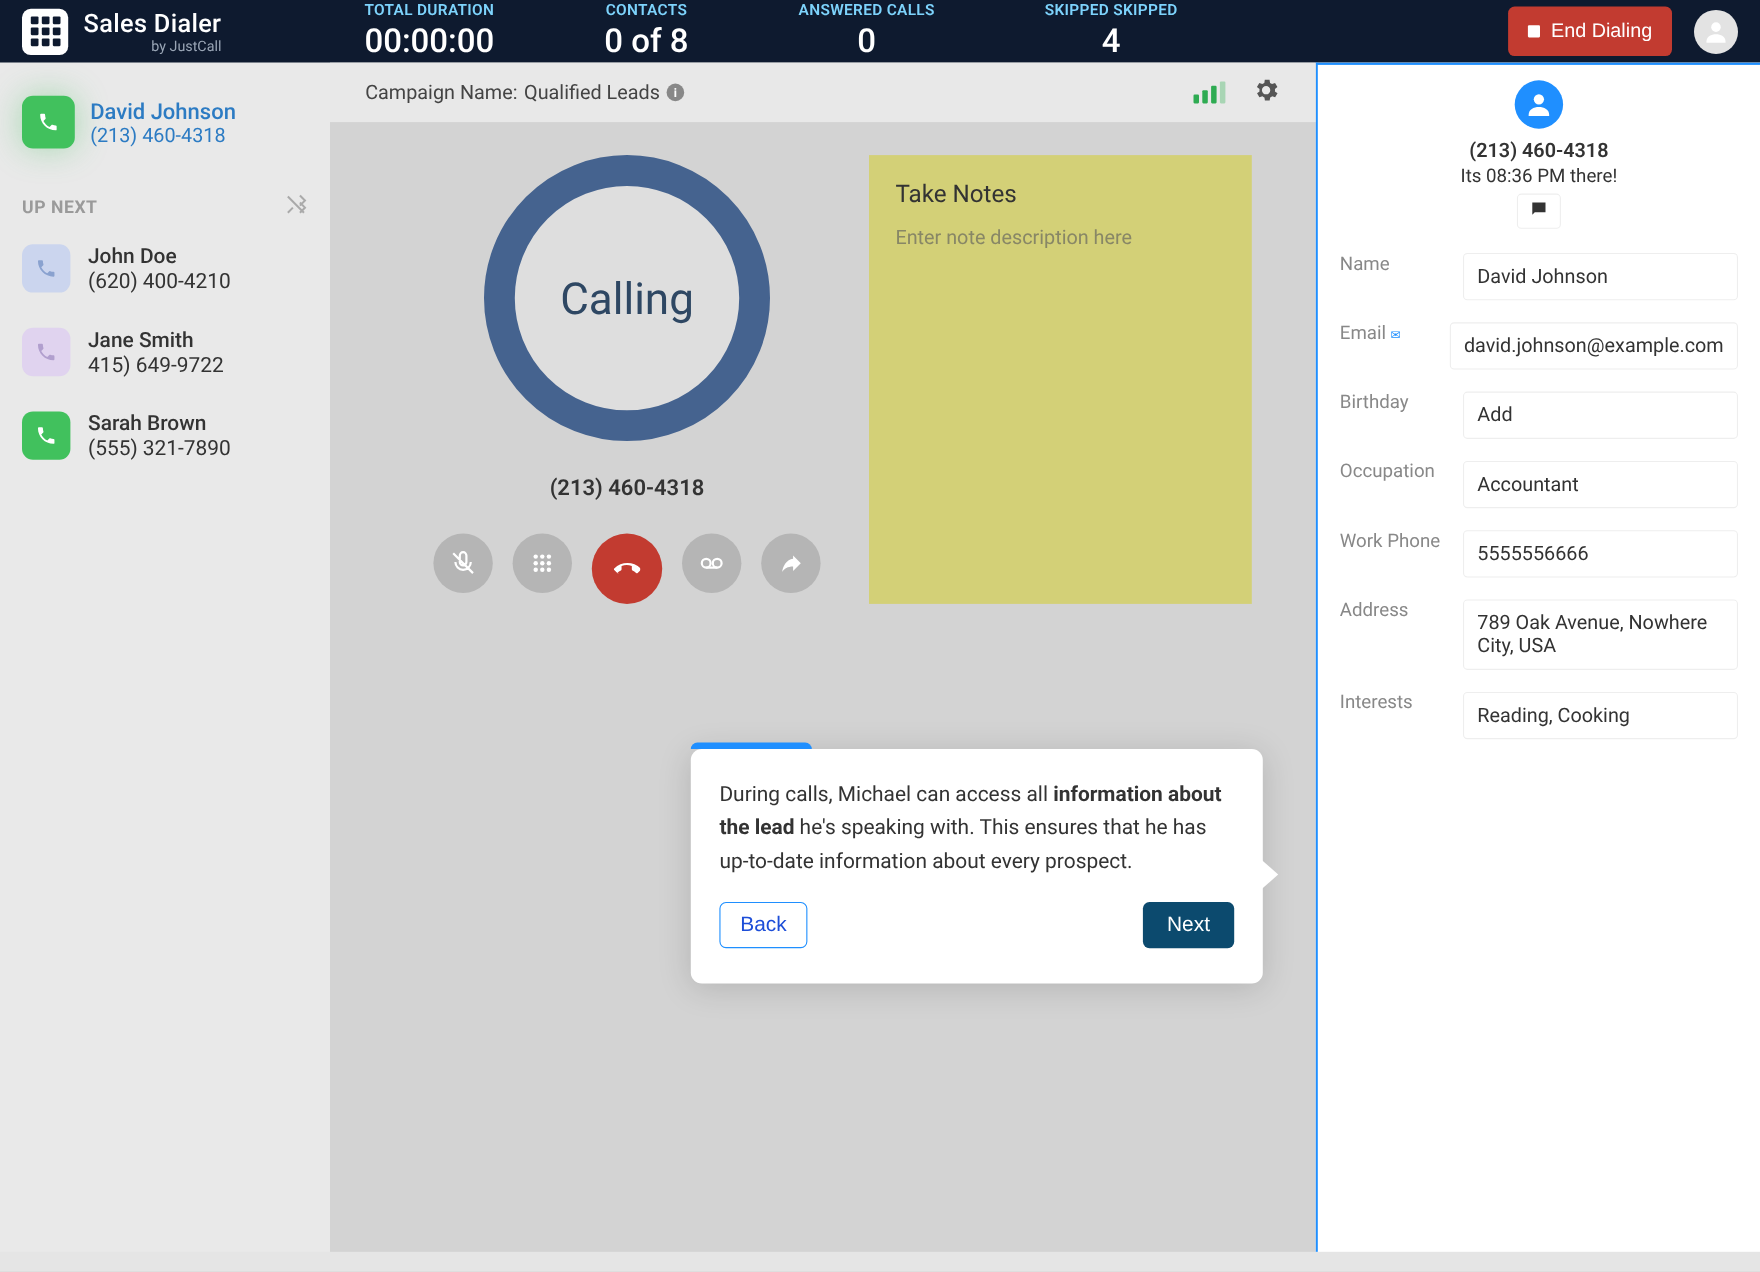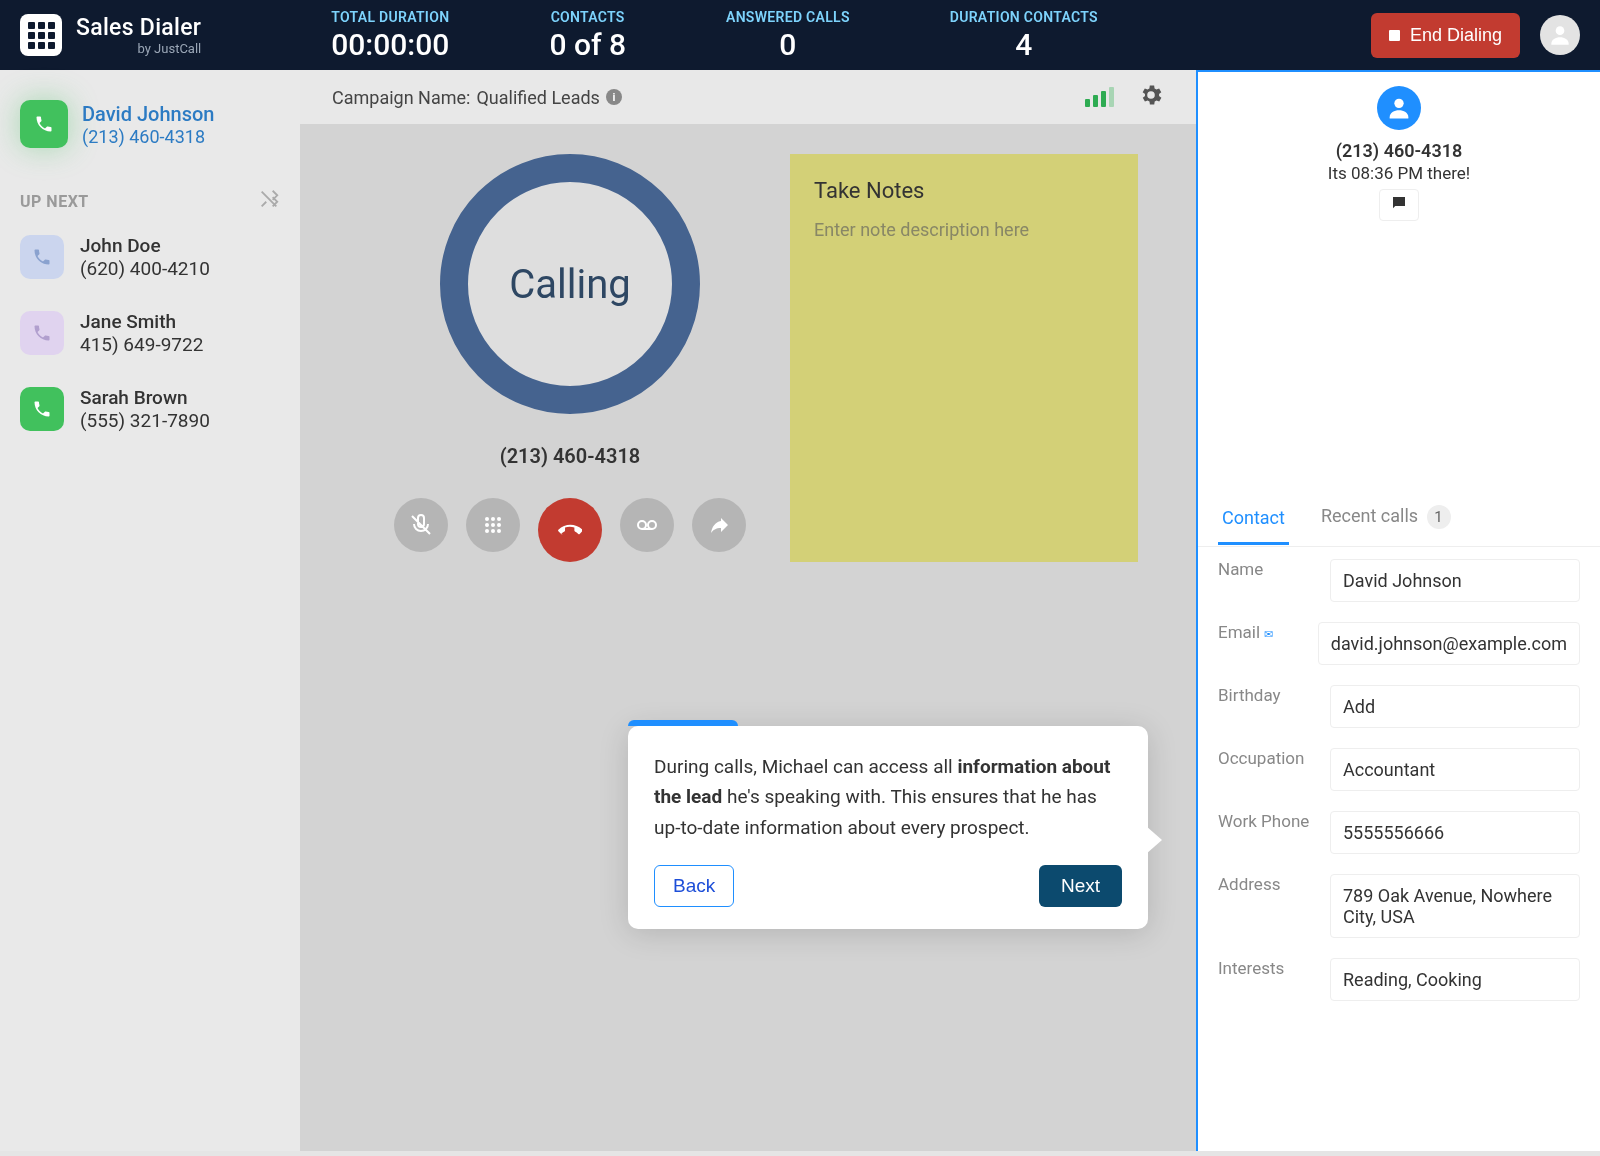--- a/index.html
+++ b/index.html
@@ -7,21 +7,21 @@
     font-family: -apple-system, BlinkMacSystemFont, "Segoe UI", Roboto, Helvetica, Arial, sans-serif;
     background: #e5e5e5;
     width: 1600px;
     height: 1156px;
     overflow: hidden;
   }
 
   
   .header {
     background: #0e1a2f;
-    height: 70px;
+    height: 57px;
     display: flex;
     align-items: center;
     padding: 0 20px 0 20px;
     color: #fff;
   }
   .logo-block {
     display: flex;
     align-items: center;
     gap: 14px;
   }
@@ -196,27 +196,27 @@
     width: 348px;
     background: #d3d077;
     padding: 24px 24px;
   }
   .notes-title { font-size: 22px; color: #333; margin-bottom: 16px; }
   .notes-placeholder { font-size: 18px; color: #888766; }
 
   
   .popover {
     position: absolute;
-    top: 656px;
+    top: 624px;
     left: 328px;
     width: 520px;
     background: #fff;
     border-radius: 10px;
     box-shadow: 0 4px 30px rgba(0,0,0,.15);
-    padding: 26px 26px 22px 26px;
+    padding: 26px 26px 32px 26px;
     font-size: 19px;
     line-height: 1.6;
     color: #333;
   }
   .popover::before {
     content:"";
     position:absolute;
     top:-6px; left:0;
     width:110px; height:6px;
     background:#1f8fff;
@@ -343,21 +343,21 @@
     </div>
     <div class="stat">
       <div class="label">CONTACTS</div>
       <div class="value">0 of 8</div>
     </div>
     <div class="stat">
       <div class="label">ANSWERED CALLS</div>
       <div class="value">0</div>
     </div>
     <div class="stat">
-      <div class="label">DURATION CONTACTS</div>
+      <div class="label">SKIPPED SKIPPED</div>
       <div class="value">4</div>
     </div>
   </div>
   <div class="header-right">
     <button class="end-dialing-btn">
       <span class="square"></span>
       <span>End Dialing</span>
     </button>
     <div class="avatar">
       <svg viewBox="0 0 24 24">
@@ -518,27 +518,20 @@
       </div>
       <div class="panel-phone">(213) 460-4318</div>
       <div class="panel-time">Its 08:36 PM there!</div>
       <div class="panel-chat">
         <svg viewBox="0 0 24 24">
             <path d="M4 4h16v12H7l-3 3V4z"></path>
           </svg>
       </div>
     </div>
 
-    <div class="tab-bar">
-      <div class="tab active">Contact</div>
-      <div class="tab">
-        <span>Recent calls</span>
-        <span class="tab-count">1</span>
-      </div>
-    </div>
 
     <div class="detail-list">
       <div class="detail-row">
         <div class="detail-label">Name</div>
         <div class="detail-value">David Johnson</div>
       </div>
       <div class="detail-row">
         <div class="detail-label"><span>Email</span><span class="email-icon">✉</span></div>
         <div class="detail-value">david.johnson@example.com</div>
       </div>

